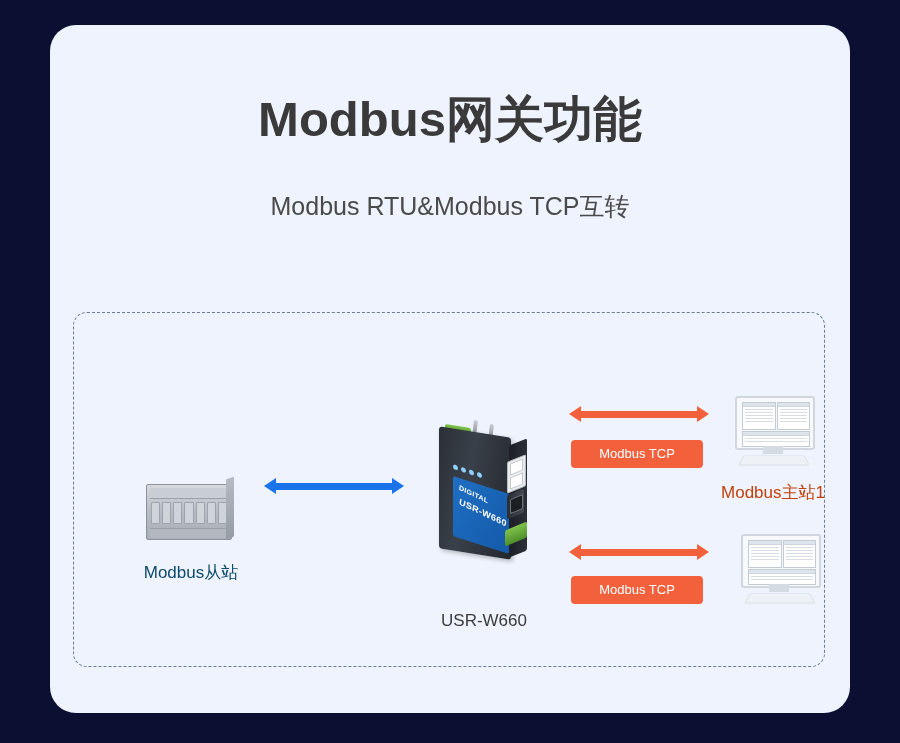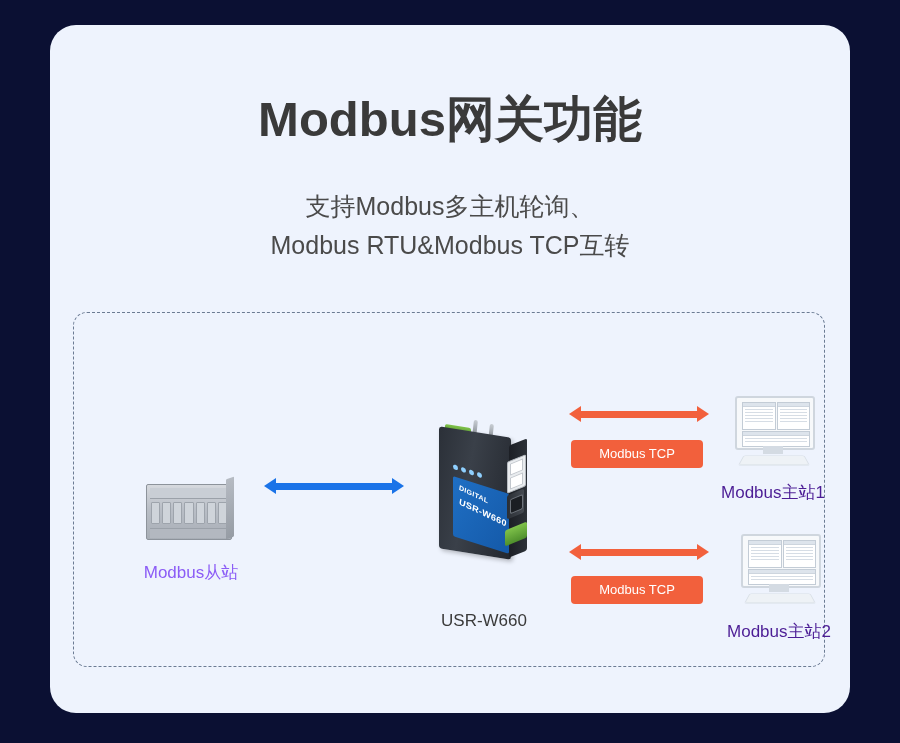--- a/index.html
+++ b/index.html
@@ -112,21 +112,21 @@
     transform: skewY(-20deg);
     border-radius: 1px;
   }
   .plc-label {
     position: absolute;
     left: 40px;
     top: 535px;
     width: 200px;
     text-align: center;
     font-size: 17px;
-    color: #8b5cf6;
+    color: #0c4a6e;
   }
 
   
   .gateway {
     position: absolute;
     left: 378px;
     top: 388px;
     width: 110px;
     height: 155px;
   }
@@ -278,21 +278,21 @@
     left: 6px; top: 58px;
     width: 64px; height: 10px;
     background: #eef2f6;
     border: 1px solid #d8dfe6;
     border-radius: 2px;
     transform: perspective(40px) rotateX(34deg);
   }
   .mon-label {
     position: absolute;
     font-size: 17px;
-    color: #4c1d95;
+    color: #c2410c;
     text-align: center;
     width: 220px;
   }
   .mon-label.l1 { left: 612px; top: 455px; }
   .mon-label.l2 { left: 618px; top: 594px; }
 
   
   .arrow {
     position: absolute;
     height: 16px;
@@ -332,21 +332,20 @@
 </style>
 </head>
 <body>
 
 <div class="page">
   <div class="card">
 
     <div class="title">Modbus网关功能</div>
 
     <div class="subtitle">
-      <div>支持Modbus多主机轮询、</div>
       <div>Modbus RTU&amp;Modbus TCP互转</div>
     </div>
 
     <div class="dashed-box">
 
       <div class="plc" style="left:72px; top:165px;">
         <div class="body">
           <div class="top-strip"></div>
           <div class="slots">
             <i></i>
@@ -472,17 +471,16 @@
               <div class="bar"></div>
               <div class="rows">
                 <i></i>
                 <i></i>
               </div>
             </div>
         </div>
         <div class="stand"></div>
         <div class="kb"></div>
       </div>
-      <div class="mon-label l2" style="left:595px; top:307px;">Modbus主站2</div>
 
     </div>
   </div>
 </div>
 
 </body></html>

